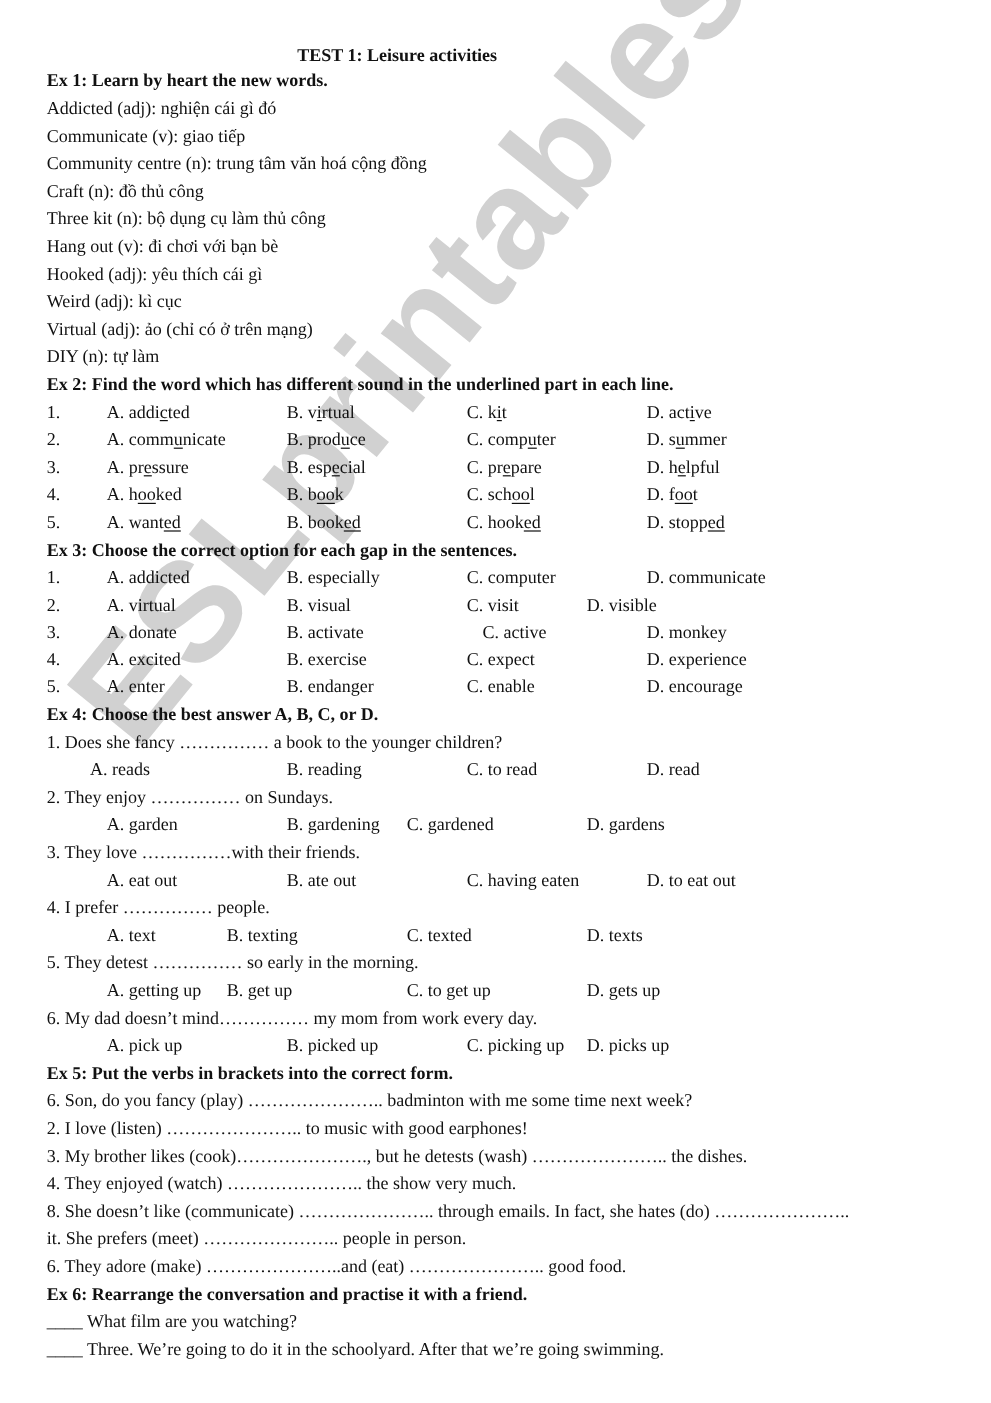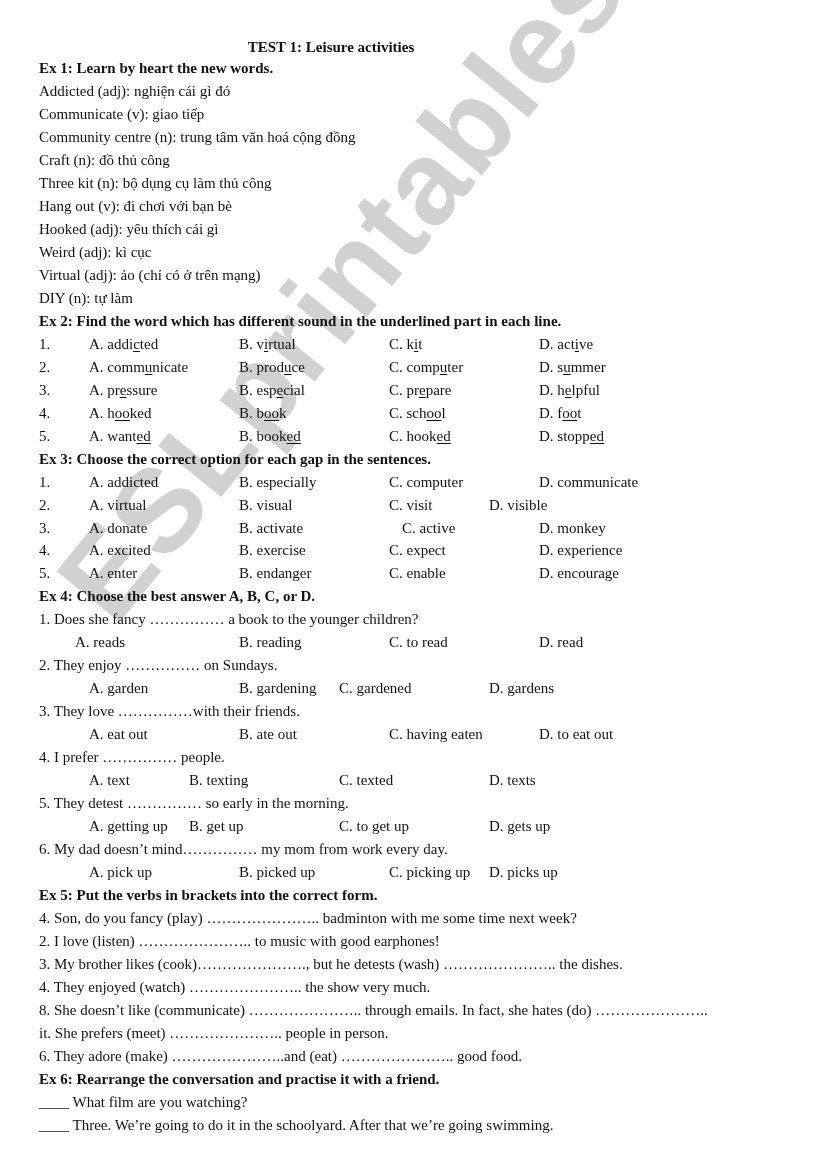--- a/index.html
+++ b/index.html
@@ -169,21 +169,21 @@
 
     <div class="line" style="top:840px">6.  My dad doesn’t mind…………… my mom from work every day.</div>
     <div class="row" style="top:863px">
       <span class="cell" style="left:89px">A. pick up</span>
       <span class="cell" style="left:239px">B. picked up</span>
       <span class="cell" style="left:389px">C. picking up</span>
       <span class="cell" style="left:489px">D. picks up</span>
     </div>
 
     <div class="line bold" style="top:886px">Ex 5: Put the verbs in brackets into the correct form.</div>
-    <div class="line" style="top:909px">4. Son, do you fancy (play) ………………….. badminton with me some time next week?</div>
+    <div class="line" style="top:909px">6. Son, do you fancy (play) ………………….. badminton with me some time next week?</div>
     <div class="line" style="top:932px">2. I love (listen) ………………….. to music with good earphones!</div>
     <div class="line" style="top:955px">3. My brother likes  (cook)…………………., but he detests (wash) ………………….. the dishes.</div>
     <div class="line" style="top:978px">4. They enjoyed (watch) ………………….. the show very much.</div>
     <div class="line" style="top:1001px">8. She doesn’t like (communicate) ………………….. through emails. In fact, she hates (do) …………………..</div>
     <div class="line" style="top:1024px">it. She prefers (meet) ………………….. people  in person.</div>
     <div class="line" style="top:1047px">6. They adore (make) …………………..and (eat) ………………….. good food.</div>
 
     <div class="line bold" style="top:1070px">Ex 6: Rearrange the conversation and practise it with a friend.</div>
     <div class="line" style="top:1093px"><span>____</span><span> What film are you watching?</span></div>
     <div class="line" style="top:1116px"><span>____</span><span> Three. We’re going to do it in the schoolyard. After that we’re going swimming.</span></div>

